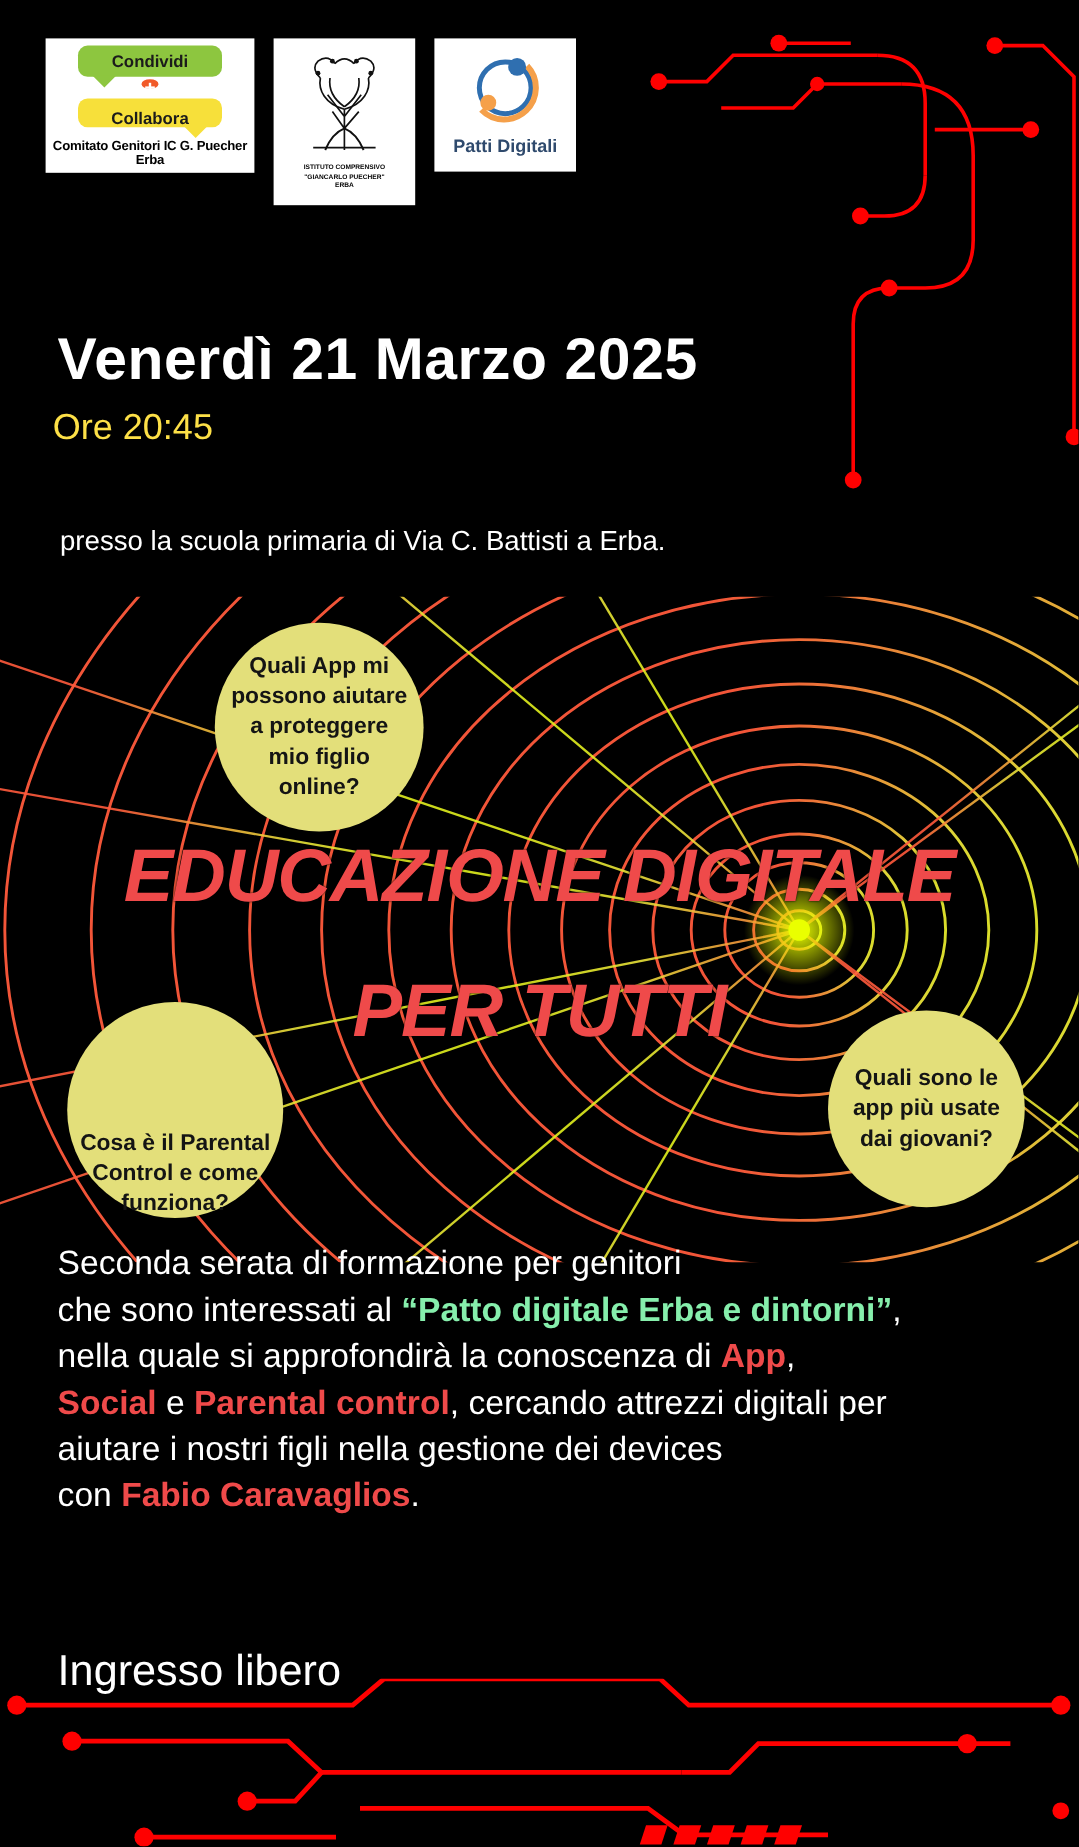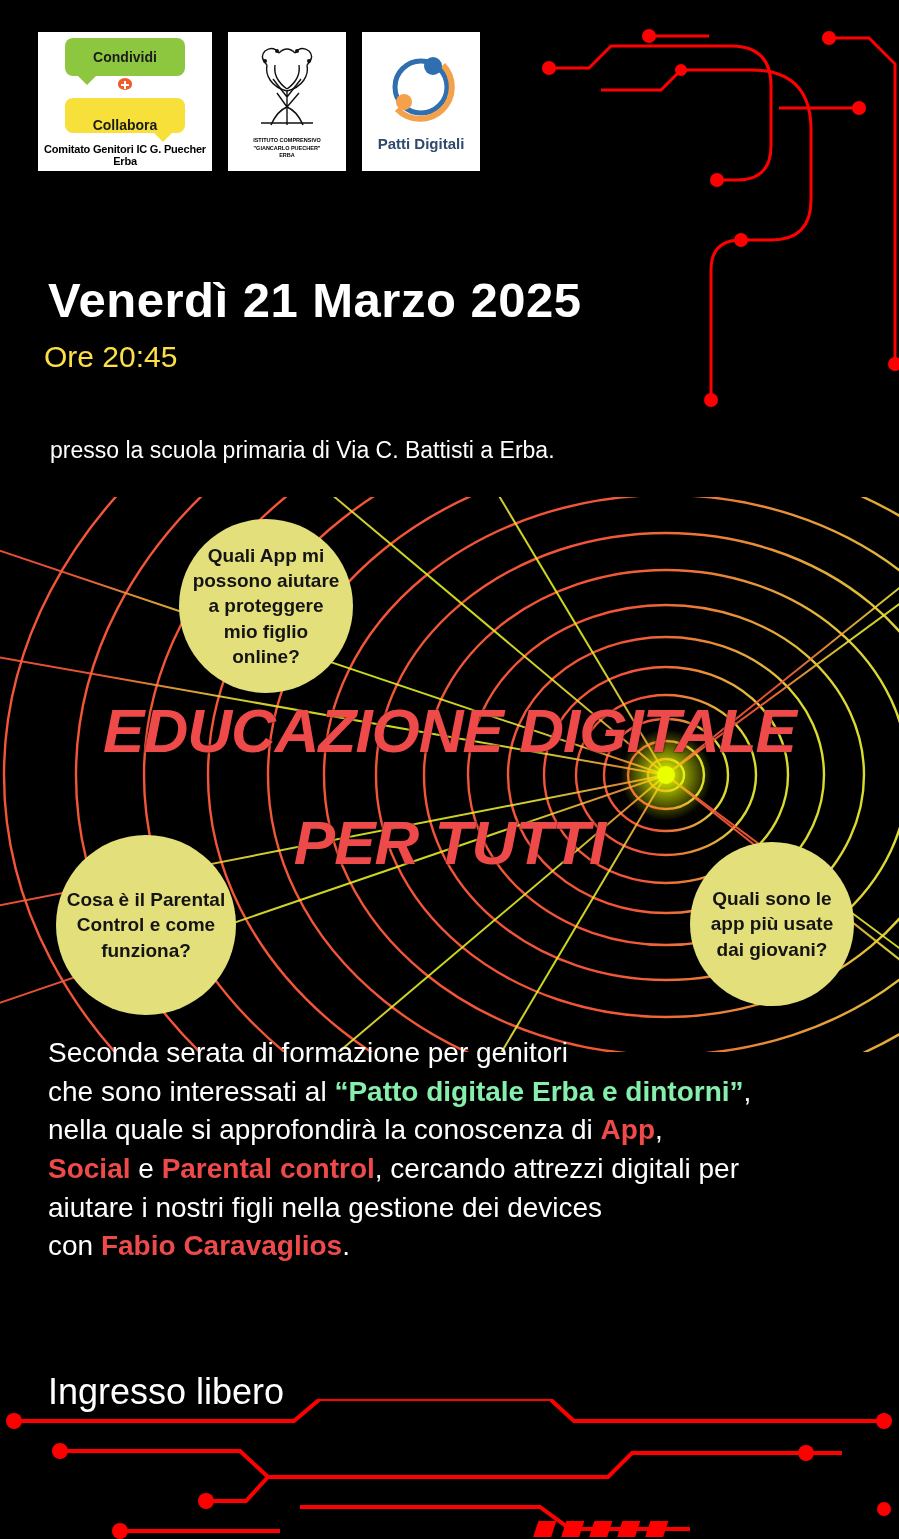--- a/index.html
+++ b/index.html
@@ -28,23 +28,23 @@
     align-items: flex-start;
   }
   .logo-box {
     background: #ffffff;
     display: flex;
     flex-direction: column;
     align-items: center;
     justify-content: center;
     box-sizing: border-box;
   }
-  .logo1 { width: 174px; height: 139px; padding: 6px 4px 4px; }
+  .logo1 { width: 174px; height: 112px; padding: 6px 4px 4px; }
   .logo2 { width: 118px; height: 139px; padding: 6px 4px 4px; }
-  .logo3 { width: 118px; height: 139px; padding: 8px 4px 12px; }
+  .logo3 { width: 118px; height: 111px; padding: 8px 4px 12px; }
 
   .bubble-green {
     width: 120px; height: 48px;
     background: #8dc63f;
     border-radius: 8px;
     color: #1b1b1b;
     font-size: 14px;
     font-weight: bold;
     display: flex; align-items: center; justify-content: center;
     position: relative;
@@ -182,21 +182,21 @@
     color: #141414;
     font-weight: bold;
     display: flex;
     align-items: center;
     justify-content: center;
     text-align: center;
     line-height: 1.32;
   }
   .bubble span { display: block; padding: 0 10px; }
   .b1 { left: 179px; top: 22px; width: 174px; height: 174px; font-size: 19px; }
-  .b2 { left: 56px; top: 338px; width: 180px; height: 180px; font-size: 19px; }
+  .b2 { left: 56px; top: 338px; width: 180px; height: 180px; font-size: 19px; align-items: flex-end; }
   .b3 { left: 690px; top: 345px; width: 164px; height: 164px; font-size: 19px; }
 
   
   .body-copy {
     position: absolute;
     left: 48px; top: 1034px;
     width: 830px;
     color: #ffffff;
     font-size: 28px;
     line-height: 1.38;

